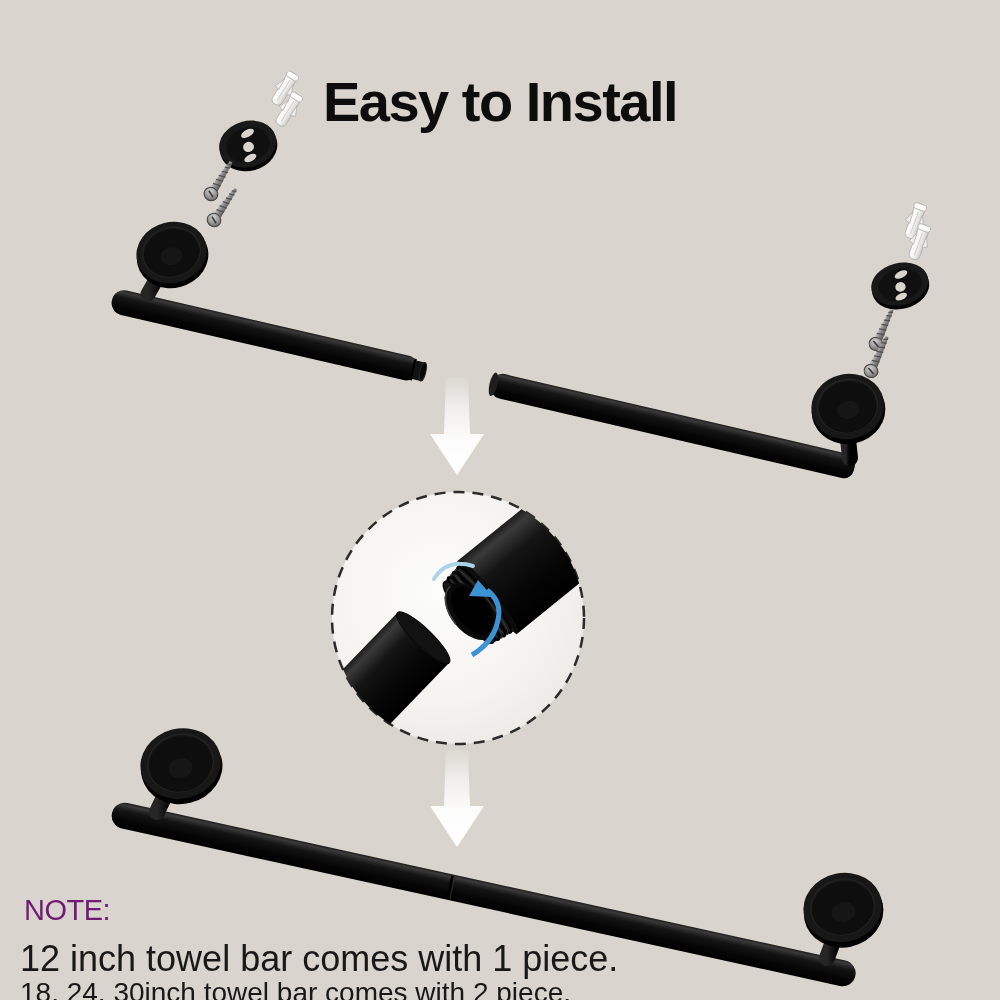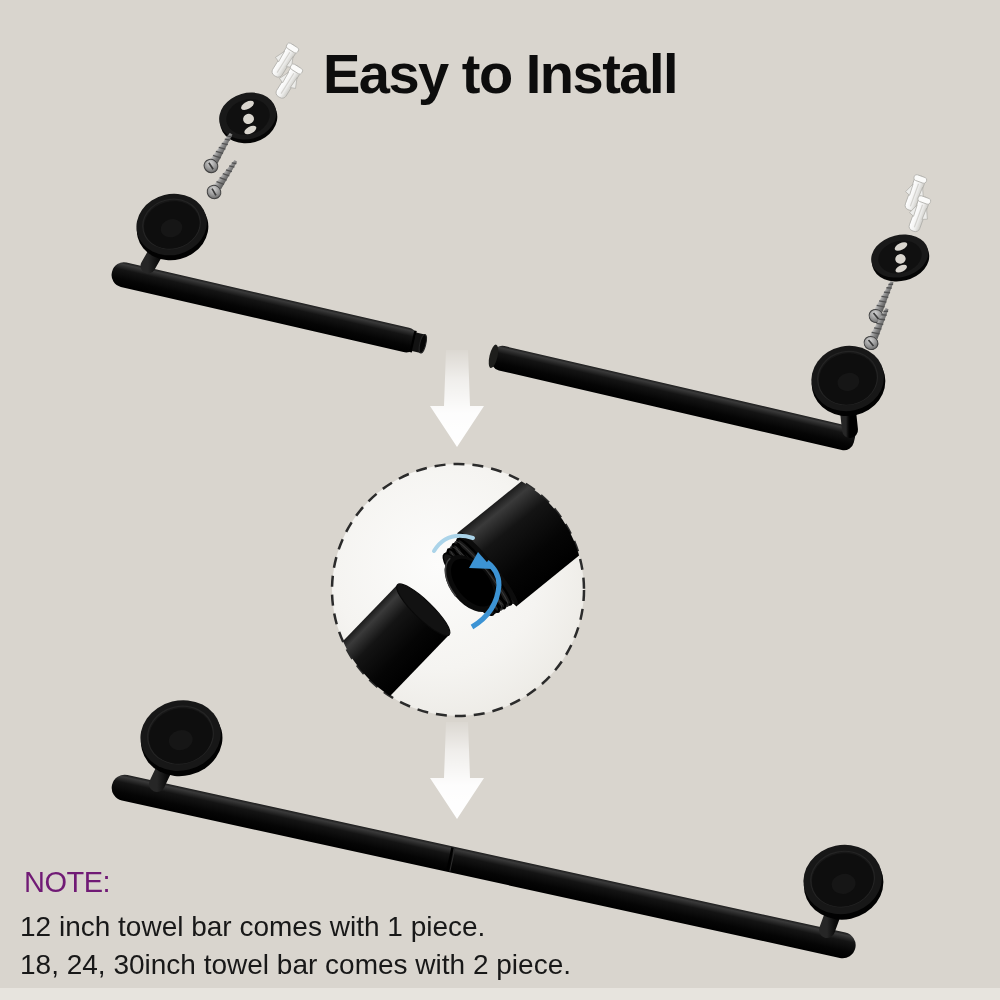--- a/index.html
+++ b/index.html
@@ -1,22 +1,22 @@
 <!DOCTYPE html>
 <html><head>
 <meta charset="utf-8">
 <style>
   html,body{margin:0;padding:0;}
   body{width:1000px;height:1000px;position:relative;overflow:hidden;
        font-family:"Liberation Sans",sans-serif;background:#d9d5ce;}
-  #stage{position:absolute;inset:0;}
+  #stage{position:absolute;inset:0;margin-top:28px;}
   .title{position:absolute;left:50%;top:46px;transform:translateX(-50%);
          font-weight:bold;font-size:56px;letter-spacing:-1.5px;color:#0d0d0d;white-space:nowrap;line-height:1;}
   .note-heading{position:absolute;left:24px;top:868px;font-size:29px;color:#701a75;letter-spacing:-0.5px;line-height:1;}
-  .note-line1{position:absolute;left:20px;top:913px;font-size:28px;color:#181818;letter-spacing:0px;line-height:1;}
+  .note-line1{position:absolute;left:20px;top:913px;font-size:36px;color:#181818;letter-spacing:0px;line-height:1;}
   .note-line2{position:absolute;left:20px;top:951px;font-size:28px;color:#181818;letter-spacing:0px;line-height:1;}
 </style>
 </head>
 <body>
 
 <div id="stage">
 <svg width="1000" height="1000" viewBox="0 0 1000 1000">
   <defs>
     <linearGradient id="barGrad" x1="0" y1="0" x2="0" y2="1">
       <stop offset="0" stop-color="#1c1c1c"></stop>

